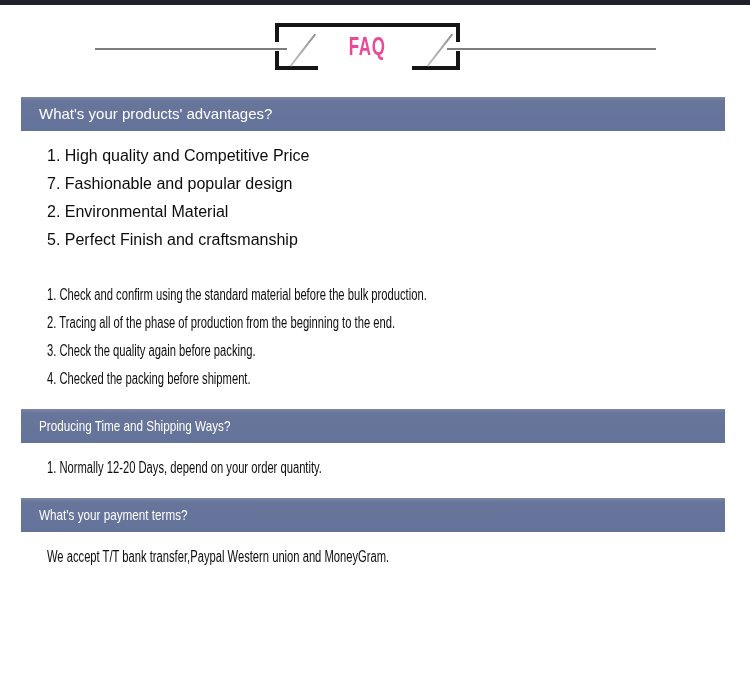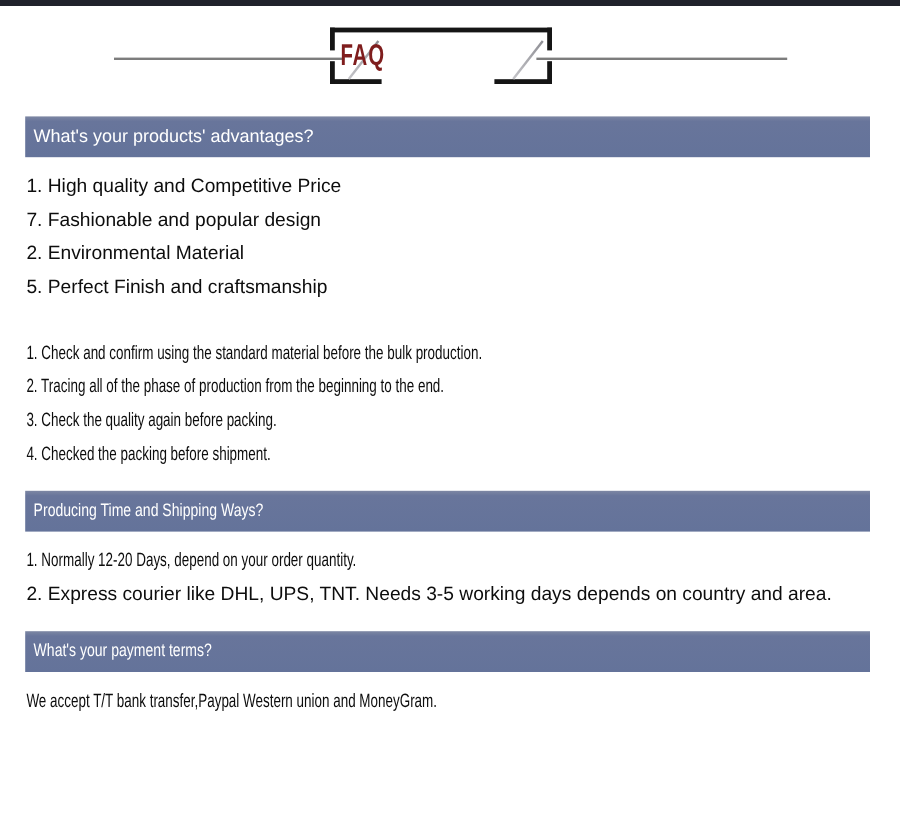--- a/index.html
+++ b/index.html
@@ -21,34 +21,34 @@
   .bk.br{left:412px;top:66px;width:48px;height:4px;}
   .bk.lt{left:275px;top:23px;width:4px;height:19px;}
   .bk.lb{left:275px;top:51px;width:4px;height:19px;}
   .bk.rt{left:456px;top:23px;width:4px;height:19px;}
   .bk.rb{left:456px;top:51px;width:4px;height:19px;}
   .slash{width:40px;height:2px;background:linear-gradient(90deg,#c4c4c8,#8f8f95);transform:rotate(-52deg);}
   .slash.l{left:283px;top:49px;}
   .slash.r{left:420px;top:49px;}
   .faq-title{
     left:275px;top:23px;width:185px;height:47px;
-    display:flex;align-items:center;justify-content:flex-start;
-    font-size:25px;font-weight:bold;color:#7f1d1d;letter-spacing:1px;
+    display:flex;align-items:center;justify-content:center;
+    font-size:25px;font-weight:bold;color:#ec4899;letter-spacing:1px;
   }
   .faq-title span{display:inline-block;transform:scaleX(.68);}
   
   .content{left:21px;top:97px;width:704px;}
   .qbar{
     height:34px;line-height:34px;
     background:linear-gradient(180deg,#7d87a3 0%,#68759b 12%,#64739a 100%);
-    color:#ffffff;font-size:15px;padding-left:7px;
+    color:#ffffff;font-size:15px;padding-left:18px;
     overflow:hidden;white-space:nowrap;
   }
   .abody{padding:11px 0 16px 1px;}
-  .aline{height:28px;line-height:28px;font-size:16px;color:#0d0d0d;white-space:nowrap;}
+  .aline{height:28px;line-height:28px;font-size:16px;color:#0d0d0d;white-space:nowrap;margin-left:25px;}
   .nw{display:inline-block;transform:scaleX(.70);transform-origin:0 60%;white-space:nowrap;}
   .nwh{display:inline-block;transform:scaleX(.78);transform-origin:0 50%;white-space:nowrap;}
 </style>
 </head>
 <body>
 
 <div>
 
   <div class="abs top-bar"></div>
 
@@ -91,21 +91,20 @@
         <div class="aline"><span class="nw">4. Checked the packing before shipment.</span></div>
       </div>
     </section>
 
     <section>
       <div class="qbar">
         <span class="nwh">Producing Time and Shipping Ways?</span>
       </div>
       <div class="abody">
         <div class="aline"><span class="nw">1. Normally 12-20 Days, depend on your order quantity.</span></div>
-        <div class="aline"><span>2. Express courier like DHL, UPS, TNT. Needs 3-5 working days depends on country and area.</span></div>
       </div>
     </section>
 
     <section>
       <div class="qbar">
         <span class="nwh">What's your payment terms?</span>
       </div>
       <div class="abody">
         <div class="aline"><span class="nw">We accept T/T bank transfer,Paypal Western union and MoneyGram.</span></div>
       </div>

